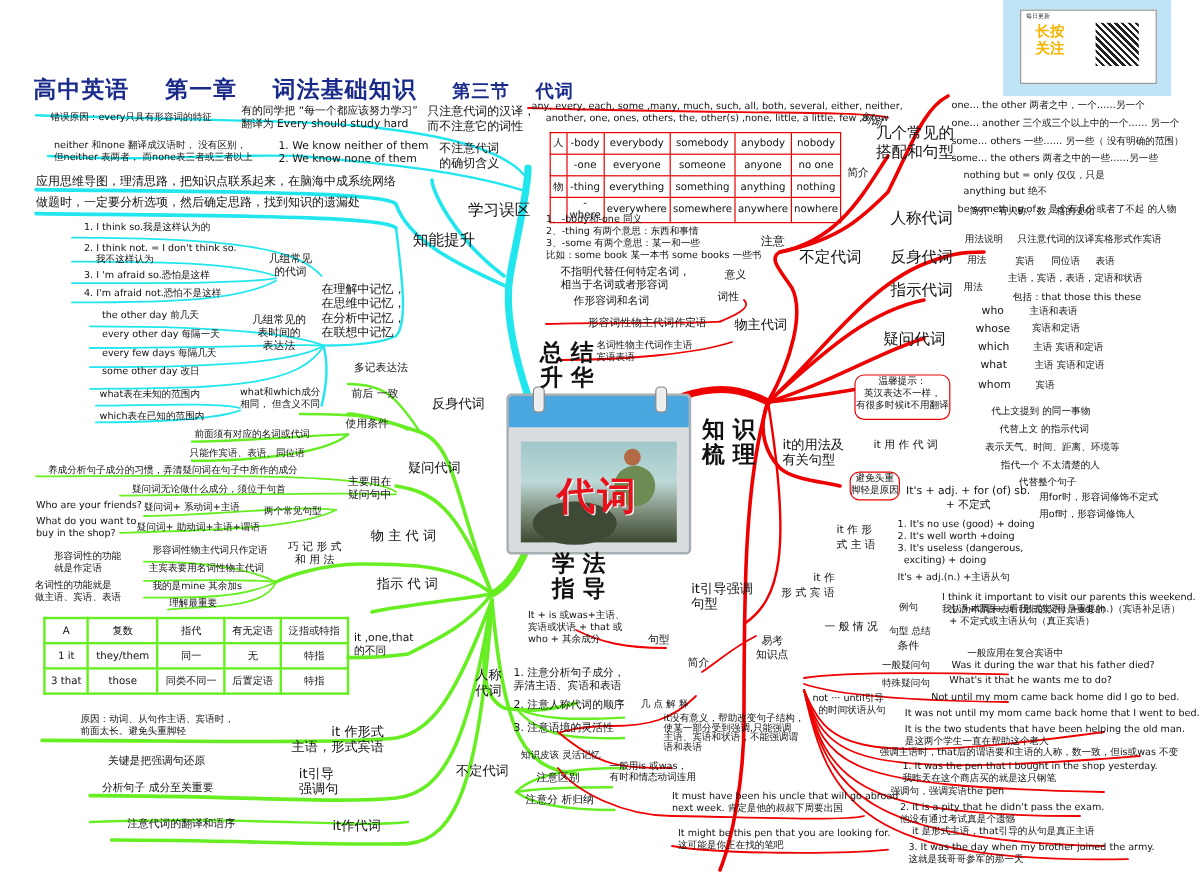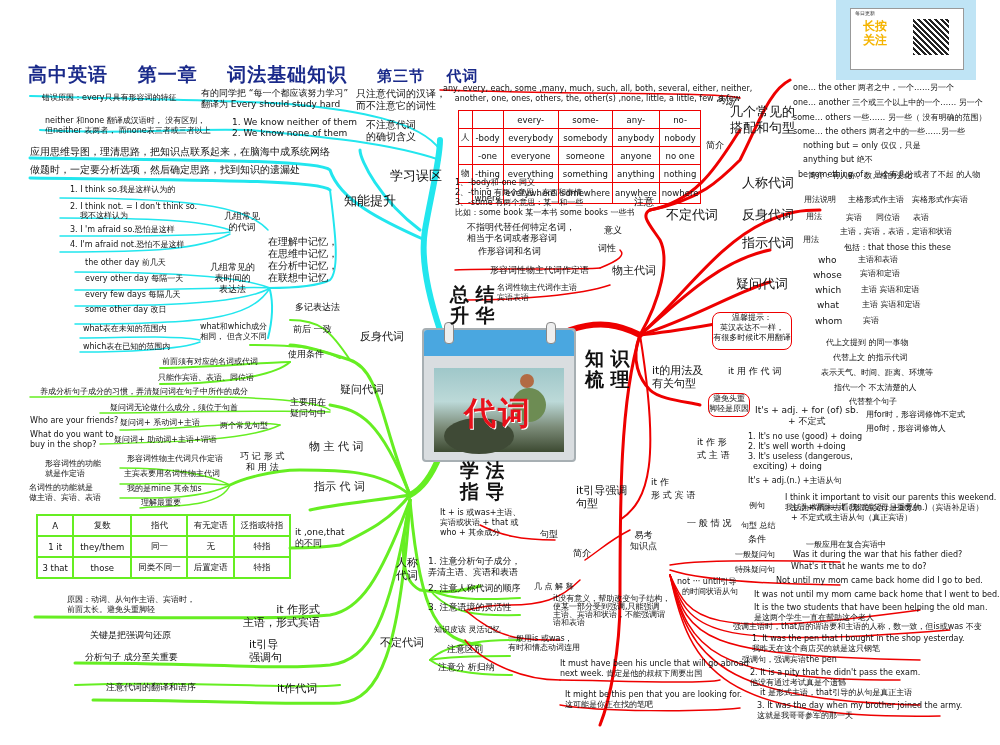--- a/index.html
+++ b/index.html
@@ -260,28 +260,20 @@
 <div class="abs t8" style="left:434px;top:625px">知识皮该 灵活记忆</div>
 <div class="abs t9" style="left:447px;top:644px">注意区别</div>
 <div class="abs t9" style="left:438px;top:662px">注意分 析归纳</div>
 
 <div class="abs t8" style="left:443px;top:84px;text-align:center"><span>any, every, each, some ,many, much, such, all, both, several, either, neither,</span><br><span>another, one, ones, others, the, other(s) ,none, little, a little, few ,a few</span></div>
 <div class="abs t9" style="left:717px;top:96px;transform:rotate(25deg)">例词</div>
 <div class="abs t9" style="left:706px;top:140px">简介</div>
 
 <table class="grid red" style="left:458px;top:110px;width:240px">
   <tbody>
-      <tr>
-        <td></td>
-        <td></td>
-        <td>every-</td>
-        <td>some-</td>
-        <td>any-</td>
-        <td>no-</td>
-      </tr>
   <tr>
         <td>人</td>
         <td>-body</td>
         <td>everybody</td>
         <td>somebody</td>
         <td>anybody</td>
         <td>nobody</td>
       </tr>
   <tr>
         <td></td>
@@ -327,21 +319,21 @@
 <div class="abs t8" style="left:793px;top:98px">one… another 三个或三个以上中的一个…… 另一个</div>
 <div class="abs t8" style="left:793px;top:113px">some…  others 一些…… 另一些（ 没有明确的范围）</div>
 <div class="abs t8" style="left:793px;top:127px">some… the others 两者之中的一些……另一些</div>
 <div class="abs t8" style="left:803px;top:141px">nothing but = only 仅仅，只是</div>
 <div class="abs t8" style="left:803px;top:155px">anything but 绝不</div>
 <div class="abs t8" style="left:798px;top:170px">be something of… 是个有几分或者了不起 的人物</div>
 
 <div class="abs t13" style="left:742px;top:175px">人称代词</div>
 <div class="abs t8" style="left:808px;top:171px">简介：有人称、数、格的变化</div>
 <div class="abs t8" style="left:804px;top:195px">用法说明</div>
-<div class="abs t8" style="left:848px;top:195px">主格形式作主语</div>
+<div class="abs t8" style="left:848px;top:195px">只注意代词的汉译</div>
 <div class="abs t8" style="left:912px;top:195px">宾格形式作宾语</div>
 
 <div class="abs t13" style="left:742px;top:207px">反身代词</div>
 <div class="abs t8" style="left:806px;top:212px">用法</div>
 <div class="abs t8" style="left:846px;top:213px">宾语</div>
 <div class="abs t8" style="left:876px;top:213px">同位语</div>
 <div class="abs t8" style="left:913px;top:213px">表语</div>
 
 <div class="abs t13" style="left:742px;top:235px">指示代词</div>
 <div class="abs t8" style="left:803px;top:235px">用法</div>
@@ -370,21 +362,21 @@
 <div class="abs t8" style="left:849px;top:397px">代替整个句子</div>
 
 <div class="bubble t8" style="left:708px;top:393px;width:40px;height:22px;line-height:10px"><span>避免头重</span><br><span>脚轻是原因</span></div>
 <div class="abs t9" style="left:755px;top:405px;text-align:center"><span>It's + adj. +  for (of) sb.</span><br><span>+  不定式</span></div>
 <div class="abs t8" style="left:866px;top:410px">用for时，形容词修饰不定式</div>
 <div class="abs t8" style="left:866px;top:424px">用of时，形容词修饰人</div>
 <div class="abs t9" style="left:697px;top:436px;line-height:13px"><span>it 作 形</span><br><span>式 主 语</span></div>
 <div class="abs t8" style="left:748px;top:432px"><span>1. It's no use (good) + doing</span><br><span>2. It's well worth +doing</span><br><span>3. It's useless (dangerous,</span><br>&nbsp;&nbsp;<span>exciting) + doing</span></div>
 <div class="abs t8" style="left:748px;top:476px">It's + adj.(n.) +主语从句</div>
 
-<div class="abs t9" style="left:651px;top:476px;text-align:left;line-height:13px"><span>it 作</span><br><span>形 式 宾 语</span></div>
+<div class="abs t9" style="left:651px;top:476px;text-align:right;line-height:13px"><span>it 作</span><br><span>形 式 宾 语</span></div>
 <div class="abs t9" style="left:687px;top:518px">一 般 情 况</div>
 <div class="abs t8" style="left:749px;top:501px">例句</div>
 <div class="abs t8" style="left:785px;top:493px"><span>I think it important to visit our parents this weekend.</span><br><span>我认为本周末去看我们的父母是重要的</span></div>
 <div class="abs t8" style="left:741px;top:521px">句型 总结</div>
 <div class="abs t8" style="left:791px;top:503px"><span>主语+谓语+ it（形式宾语）+adj.(n.)（宾语补足语）</span><br><span>+ 不定式或主语从句（真正宾语）</span></div>
 <div class="abs t9" style="left:748px;top:534px">条件</div>
 <div class="abs t8" style="left:806px;top:540px">一般应用在复合宾语中</div>
 
 <div class="abs t11" style="left:576px;top:484px"><span>it引导强调</span><br><span>句型</span></div>
 <div class="abs t9" style="left:630px;top:530px;text-align:center"><span>易考</span><br><span>知识点</span></div>

